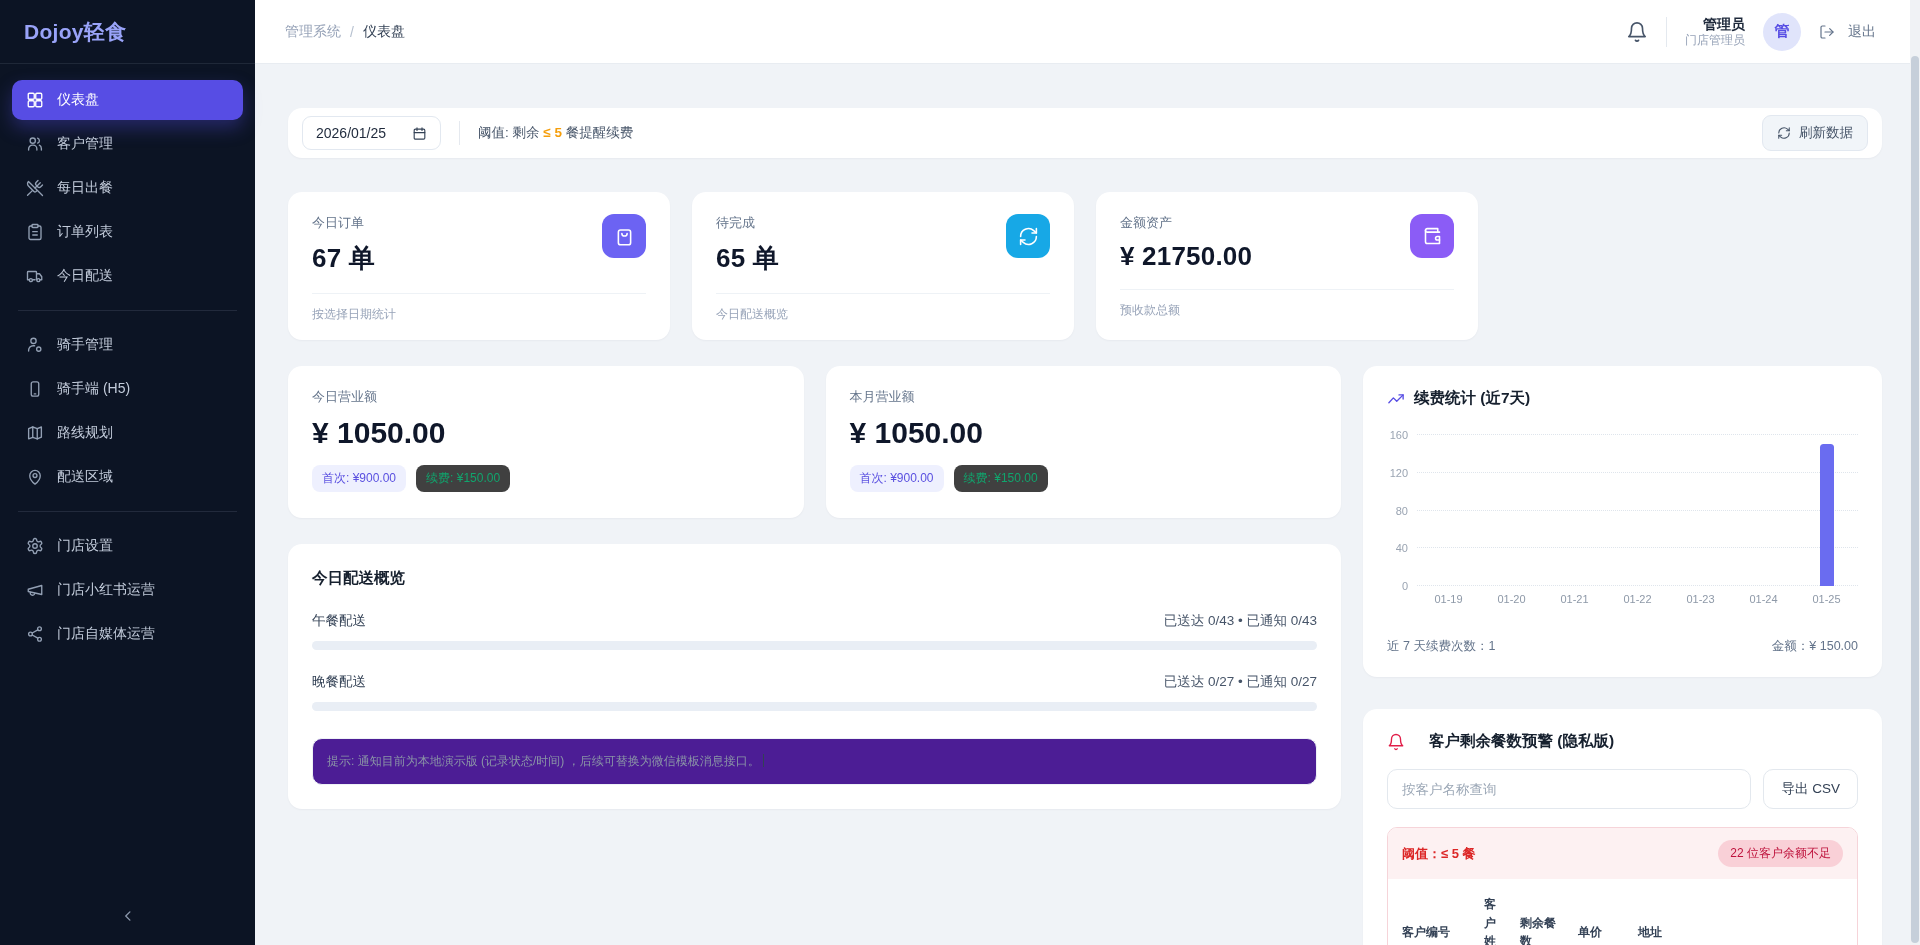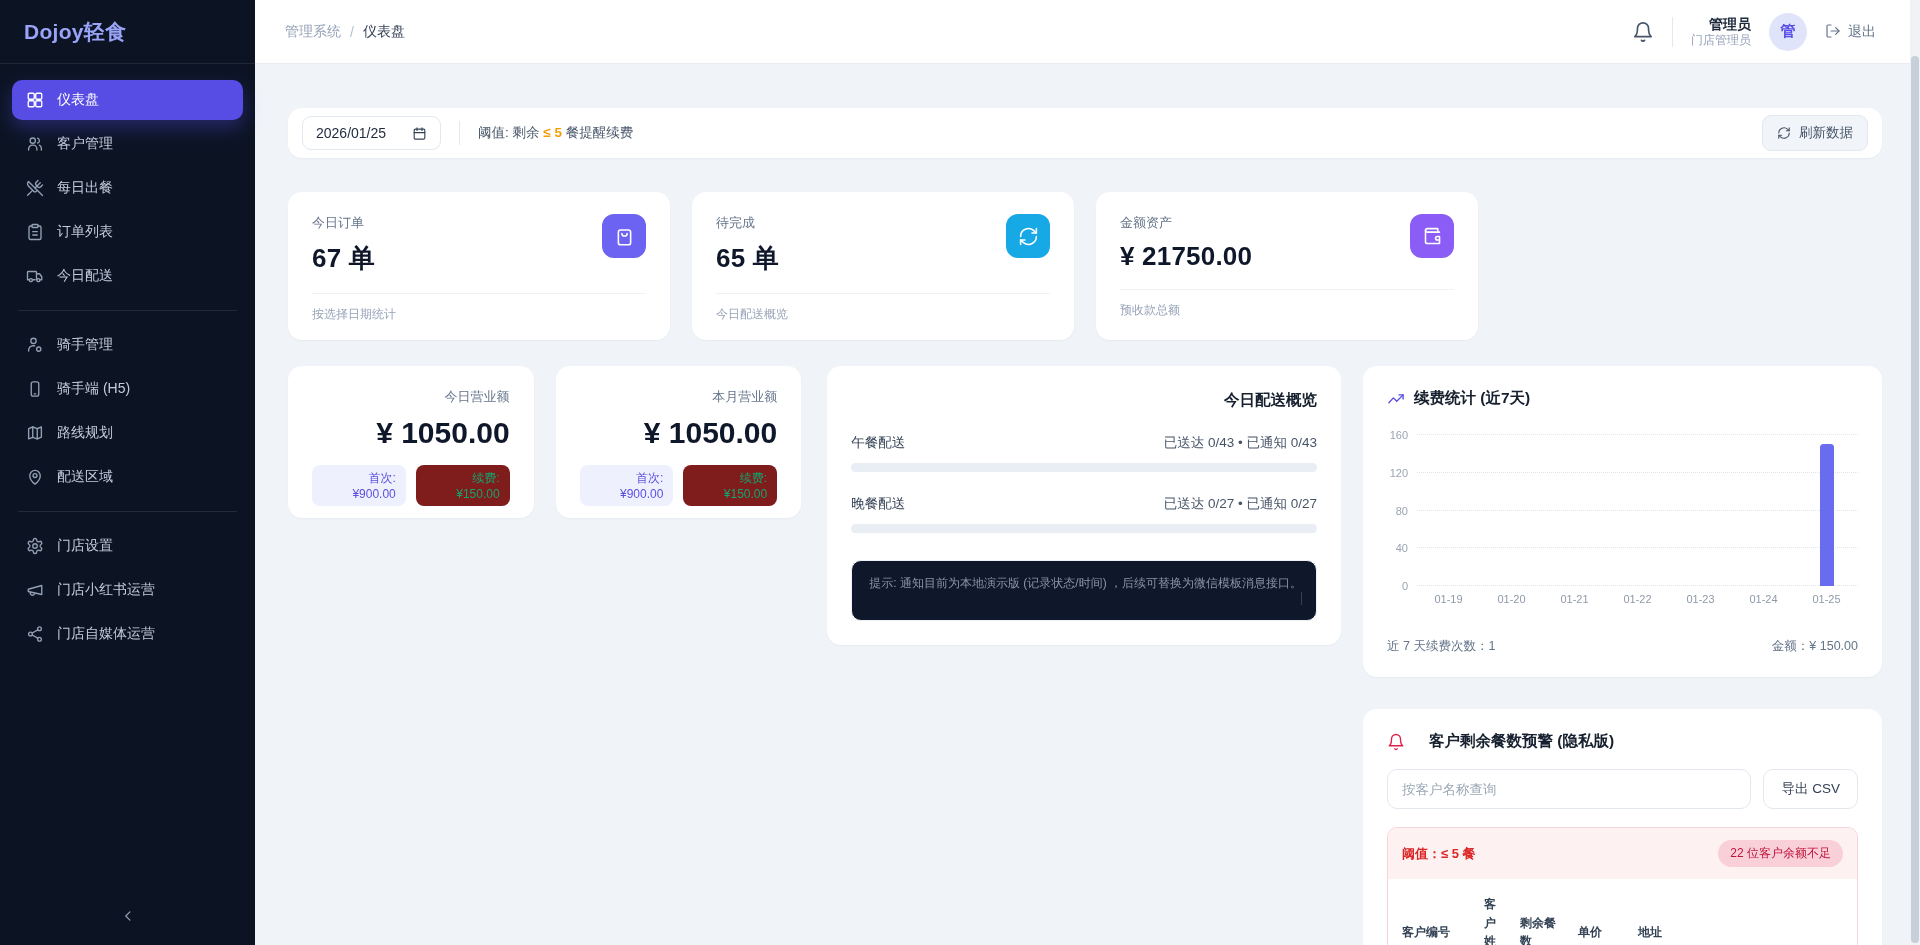--- a/index.html
+++ b/index.html
@@ -29,21 +29,21 @@
   .bc-sep { color:#b6c0cf; }
   .bc-current { color:#334155; font-weight:500; }
   .topbar-right { display:flex; align-items:center; gap:18px; }
   .bell-btn { position:relative; width:22px; height:22px; color:#475569; cursor:pointer; }
   .bell-dot { position:absolute; top:-2px; right:-1px; width:7px; height:7px; border-radius:50%; background:#ef4444; }
   .top-divider { width:1px; height:30px; background:#e4e9ef; }
   .user-meta { text-align:right; line-height:1.3; }
   .user-name { font-size:14px; font-weight:700; color:#1e293b; }
   .user-role { font-size:12px; color:#97a3b8; }
   .avatar { width:38px; height:38px; border-radius:50%; background:#e0e4fb; color:#574de4; font-weight:700; font-size:15px; display:flex; align-items:center; justify-content:center; cursor:pointer; }
-  .logout-btn { display:flex; gap:7px; color:#64748b; font-size:14px; cursor:pointer; background:none; border:none; font-family:inherit; }
+  .logout-btn { display:flex; align-items:center; gap:13px; color:#64748b; font-size:14px; cursor:pointer; background:none; border:none; font-family:inherit; }
   .logout-btn .ic { width:16px; height:16px; }
 
   .content { flex:1; padding:44px 38px 0 33px; overflow:hidden; }
 
   .card { background:#fff; border-radius:14px; box-shadow:0 1px 2px rgba(15,23,42,.04); }
 
   
   .toolbar { height:50px; display:flex; align-items:center; justify-content:space-between; padding:0 14px; }
   .toolbar-left { display:flex; align-items:center; }
   .date-picker { display:flex; align-items:center; gap:26px; border:1px solid #e2e8f0; border-radius:9px; padding:8px 13px; font-size:14px; color:#1e293b; cursor:pointer; background:#fff; }
@@ -60,42 +60,42 @@
   .stat-top { display:flex; justify-content:space-between; align-items:flex-start; }
   .stat-label { font-size:13px; color:#64748b; }
   .stat-value { font-size:26px; font-weight:800; color:#0f172a; margin-top:9px; letter-spacing:.2px; }
   .stat-tile { width:44px; height:44px; border-radius:12px; color:#fff; display:flex; align-items:center; justify-content:center; }
   .stat-tile .ic { width:21px; height:21px; }
   .stat-divider { border-top:1px solid #eef2f6; margin-top:17px; }
   .stat-foot { font-size:12px; color:#97a3b8; padding:12px 0; }
 
   
   .row2 { margin-top:26px; display:grid; grid-template-columns:1fr 519px; gap:22px; align-items:start; }
-  .col-left { display:flex; gap:26px; min-width:0;text-align:right; }
+  .col-left { display:flex; flex-direction:column; gap:26px; min-width:0; }
   .col-right { display:flex; flex-direction:column; gap:32px; min-width:0; }
 
   .revenue-grid { display:grid; grid-template-columns:1fr 1fr; gap:22px; }
   .revenue-card { height:152px; padding:22px 24px; }
   .rev-label { font-size:13px; color:#64748b; }
   .rev-value { font-size:30px; font-weight:800; color:#0f172a; margin:10px 0 15px; }
   .rev-badges { display:flex; gap:10px; }
   .badge { font-size:12px; padding:5px 10px; border-radius:8px; }
   .badge.first { background:#eef0fe; color:#5a50e0; }
-  .badge.renew { background:#7f1d1d; color:#10a56d; }
+  .badge.renew { background:#404040; color:#10a56d; }
 
   
   .delivery-card { padding:24px; }
   .card-title { font-size:15.5px; font-weight:700; color:#16202e; }
   .delivery-row { margin-top:23px; }
   .d-head { display:flex; justify-content:space-between; font-size:13.5px; }
   .d-label { color:#334155; }
   .d-status { color:#475569; }
   .d-track { margin-top:11px; height:9px; background:#e9eef5; border-radius:99px; overflow:hidden; }
   .d-fill { height:100%; background:#574de4; border-radius:99px; }
-  .tip-box { margin-top:27px; background:#0f172a; border:1px solid #eef2f6; border-radius:10px; padding:14px; font-size:12px; color:#8a94a6; }
+  .tip-box { margin-top:27px; background:#4c1d95; border:1px solid #eef2f6; border-radius:10px; padding:14px; font-size:12px; color:#8a94a6; }
   .caret { display:inline-block; width:1px; height:13px; background:#334155; vertical-align:-2px; margin-left:3px; }
 
   
   .chart-card { height:311px; padding:22px 24px 22px; display:flex; flex-direction:column; }
   .chart-title-row { display:flex; align-items:center; gap:9px; }
   .chart-title-row .ic { width:18px; height:18px; color:#574de4; }
   .chart-area { margin-top:26px; display:flex; }
   .y-axis { width:30px; position:relative; height:151px; flex:none; }
   .y-tick { position:absolute; right:9px; font-size:11px; color:#9aa4b2; transform:translateY(50%); }
   .plot { flex:1; position:relative; height:151px; }

